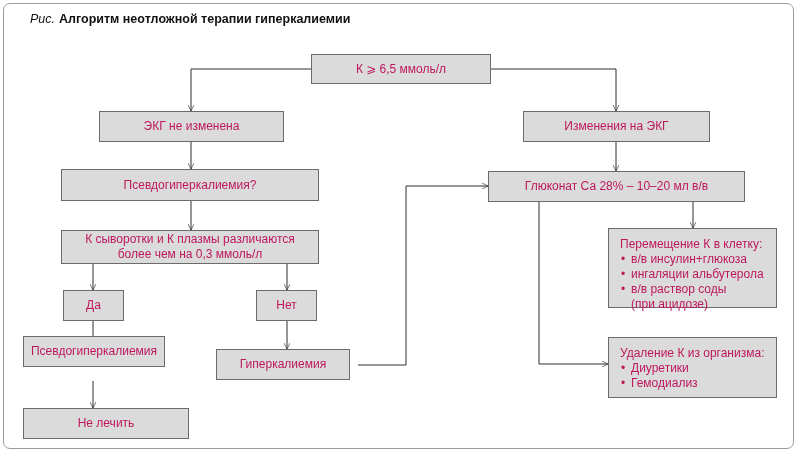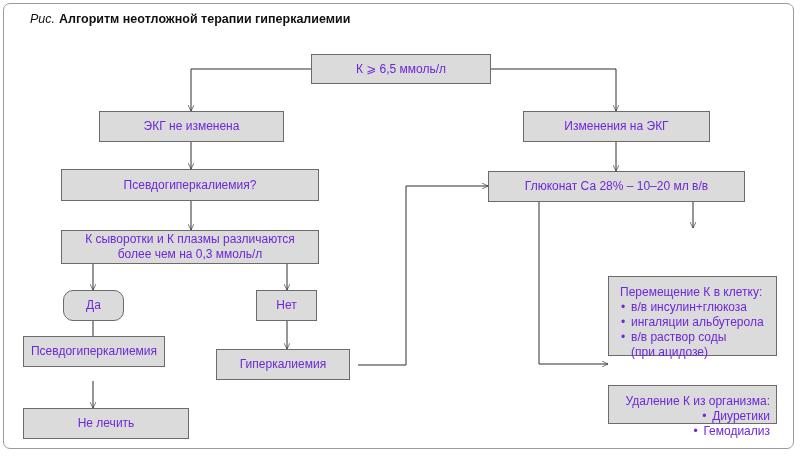--- a/index.html
+++ b/index.html
@@ -34,28 +34,27 @@
     background: #dbdbdb;
     border: 1px solid #6b6b6b;
     box-sizing: border-box;
     display: flex;
     flex-direction: column;
     align-items: center;
     justify-content: center;
     text-align: center;
     font-size: 12px;
     line-height: 15px;
-    color: #6d28d9;
+    color: #be185d;
   }
   .node.list {
     align-items: flex-start;
     justify-content: flex-start;
     text-align: left;
     padding: 8px 6px 6px 11px;
-    margin-top: 48px;
   }
   .node.list .li { display: block; padding-left: 11px; position: relative; }
   .node.list .li::before { content: "\2022"; position: absolute; left: 1px; }
   .node.list .note { display: block; padding-left: 11px; }
 </style>
 </head>
 <body>
 
 <div class="stage">
   <div class="frame"></div>
@@ -91,38 +90,38 @@
 
   <div class="node" style="left:523px; top:111px; width:187px; height:31px;">Изменения на ЭКГ</div>
 
   <div class="node" style="left:61px; top:169px; width:258px; height:32px;">Псевдогиперкалиемия?</div>
 
   <div class="node" style="left:61px; top:230px; width:258px; height:34px;">
     <span>К сыворотки и К плазмы различаются</span>
     <span>более чем на 0,3 ммоль/л</span>
   </div>
 
-  <div class="node" style="left:63px; top:290px; width:61px; height:31px;border-radius:10px;">Да</div>
+  <div class="node" style="left:63px; top:290px; width:61px; height:31px;">Да</div>
 
   <div class="node" style="left:256px; top:290px; width:61px; height:31px;">Нет</div>
 
   <div class="node" style="left:23px; top:336px; width:142px; height:31px;">Псевдогиперкалиемия</div>
 
   <div class="node" style="left:216px; top:349px; width:134px; height:31px;">Гиперкалиемия</div>
 
   <div class="node" style="left:23px; top:408px; width:166px; height:31px;text-align:right;">Не лечить</div>
 
   <div class="node" style="left:488px; top:171px; width:257px; height:31px;">Глюконат Са 28% – 10–20 мл в/в</div>
 
   <div class="node list" style="left:608px; top:228px; width:169px; height:80px;">
     <span>Перемещение К в клетку:</span>
     <span class="li">в/в инсулин+глюкоза</span>
     <span class="li">ингаляции альбутерола</span>
     <span class="li">в/в раствор соды</span>
     <span class="note">(при ацидозе)</span>
   </div>
 
-  <div class="node list" style="left:608px; top:337px; width:169px; height:39px;align-items:flex-end;">
+  <div class="node list" style="left:608px; top:337px; width:169px; height:61px;">
     <span>Удаление К из организма:</span>
     <span class="li">Диуретики</span>
     <span class="li">Гемодиализ</span>
   </div>
 </div>
 
 </body></html>

